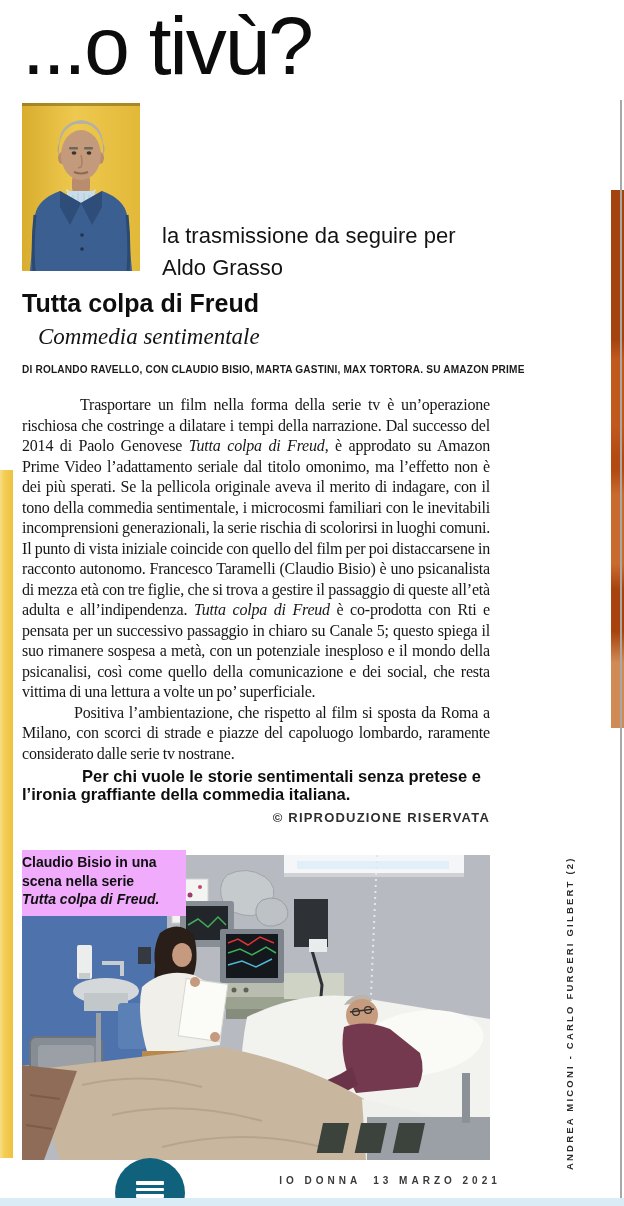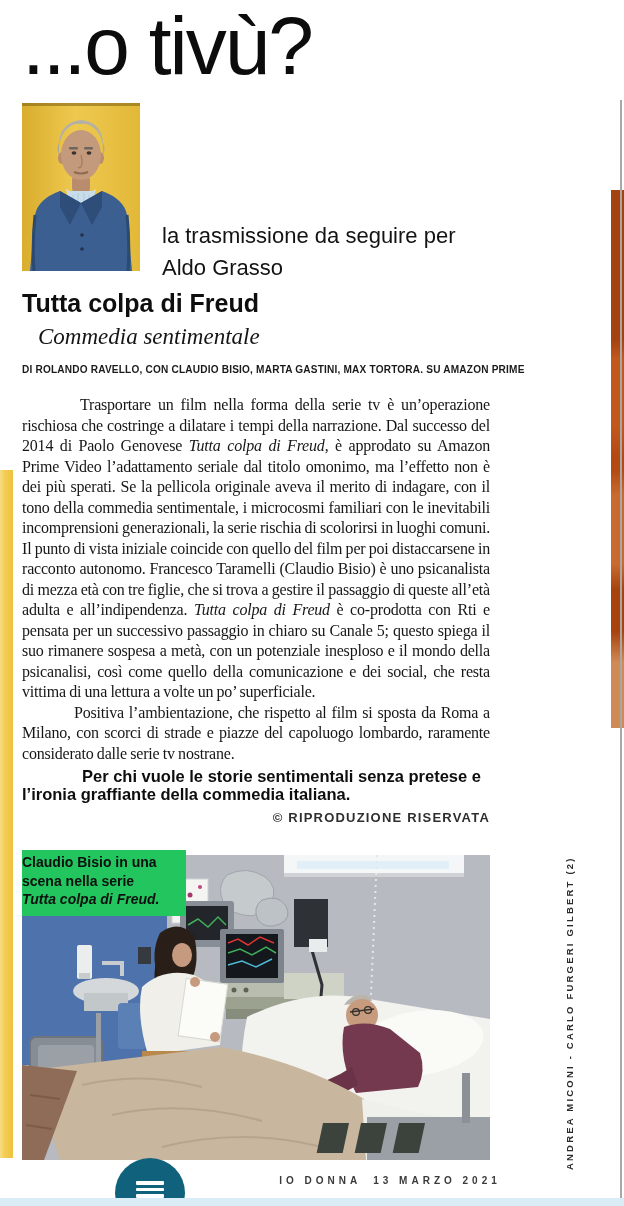--- a/index.html
+++ b/index.html
@@ -43,21 +43,21 @@
     text-align:justify;color:#161616;letter-spacing:-0.2px;word-spacing:-0.5px;}
   .column p.indent1{text-indent:58px;}
   .column p.indent2{text-indent:52px;}
   .verdict{margin-top:3px;font-size:16.5px;line-height:18px;font-weight:700;color:#0e0e0e;
     text-indent:60px;text-align:left;}
   .copyright{margin-top:7px;text-align:right;font-size:13px;font-weight:700;
     letter-spacing:1.2px;color:#2e2e2e;}
 
   
   .scene-photo{position:absolute;left:22px;top:855px;width:468px;height:305px;}
-  .caption-box{position:absolute;left:22px;top:850px;width:158px;background:#22c55e;
+  .caption-box{position:absolute;left:22px;top:850px;width:158px;background:#f0abfc;
     padding:3px 6px 7px 0;z-index:5;}
   .caption-box div{font-size:14px;line-height:18.5px;font-weight:700;color:#0f0f0f;}
   .caption-box .it{font-style:italic;}
 
   
   .vcredit{position:absolute;left:413px;top:1003px;width:318px;height:16px;
     transform:rotate(-90deg);font-size:9.5px;font-weight:600;letter-spacing:2.2px;
     color:#2b2b2b;white-space:nowrap;text-align:left;}
 
   

